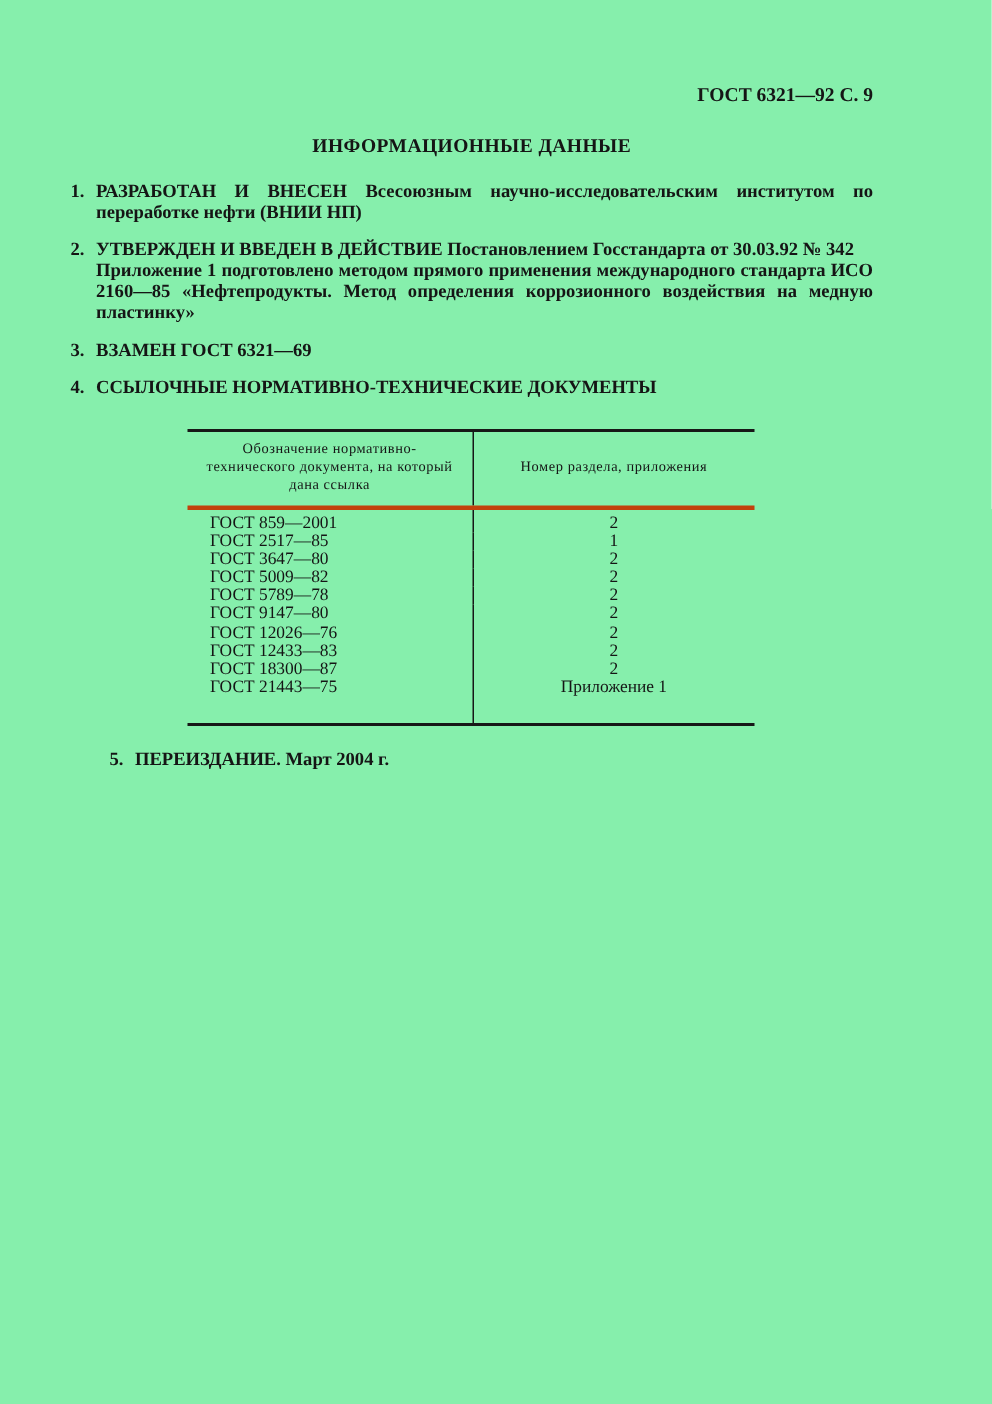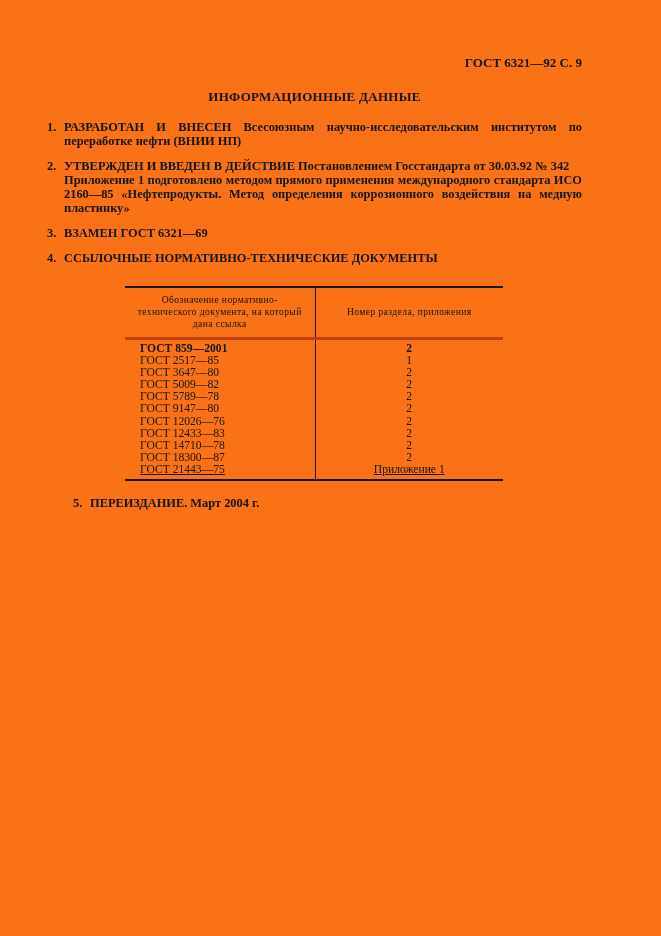--- a/index.html
+++ b/index.html
@@ -10,21 +10,21 @@
     font-family: "Liberation Serif", "DejaVu Serif", serif;
     color: #151515;
     position: relative;
     overflow: hidden;
   }
   .page {
     position: absolute;
     top: 0; left: 0;
     width: 661px;
     height: 936px;
-    background: #f97316;
+    background: #86efac;
     padding: 55px 79px 0 47px; 
   }
   .page-header {
     text-align: right;
     font-weight: bold;
     font-size: 13px;
     line-height: 15px;
     white-space: nowrap;
   }
   .doc-title {
@@ -77,22 +77,22 @@
     border-right: 1px solid #171717;
   }
   table.refs th.col-ref, table.refs td.cell-ref { width: 188px; }
   table.refs tbody { border-bottom: 2px solid #171717; }
   table.refs tbody td {
     font-size: 11.6px;
     line-height: 12.1px;
     padding: 0;
     vertical-align: top;
   }
-  table.refs tbody tr:first-child td { padding-top: 3px; font-weight: bold; }
-  table.refs tbody tr:last-child td { padding-bottom: 3px; text-decoration: underline; }
+  table.refs tbody tr:first-child td { padding-top: 3px; }
+  table.refs tbody tr:last-child td { padding-bottom: 18px; }
   table.refs td.cell-doc { text-align: left; padding-left: 15px; }
   table.refs td.cell-ref { text-align: center; }
 </style>
 </head>
 <body>
 
 <div class="page">
 
   <div class="page-header">ГОСТ 6321—92 С. 9</div>
 
@@ -154,24 +154,20 @@
         </tr>
           <tr>
           <td class="cell-doc">ГОСТ 12026—76</td>
           <td class="cell-ref">2</td>
         </tr>
           <tr>
           <td class="cell-doc">ГОСТ 12433—83</td>
           <td class="cell-ref">2</td>
         </tr>
           <tr>
-          <td class="cell-doc">ГОСТ 14710—78</td>
-          <td class="cell-ref">2</td>
-        </tr>
-          <tr>
           <td class="cell-doc">ГОСТ 18300—87</td>
           <td class="cell-ref">2</td>
         </tr>
           <tr>
           <td class="cell-doc">ГОСТ 21443—75</td>
           <td class="cell-ref">Приложение 1</td>
         </tr>
         </tbody>
     </table>
   </div>

